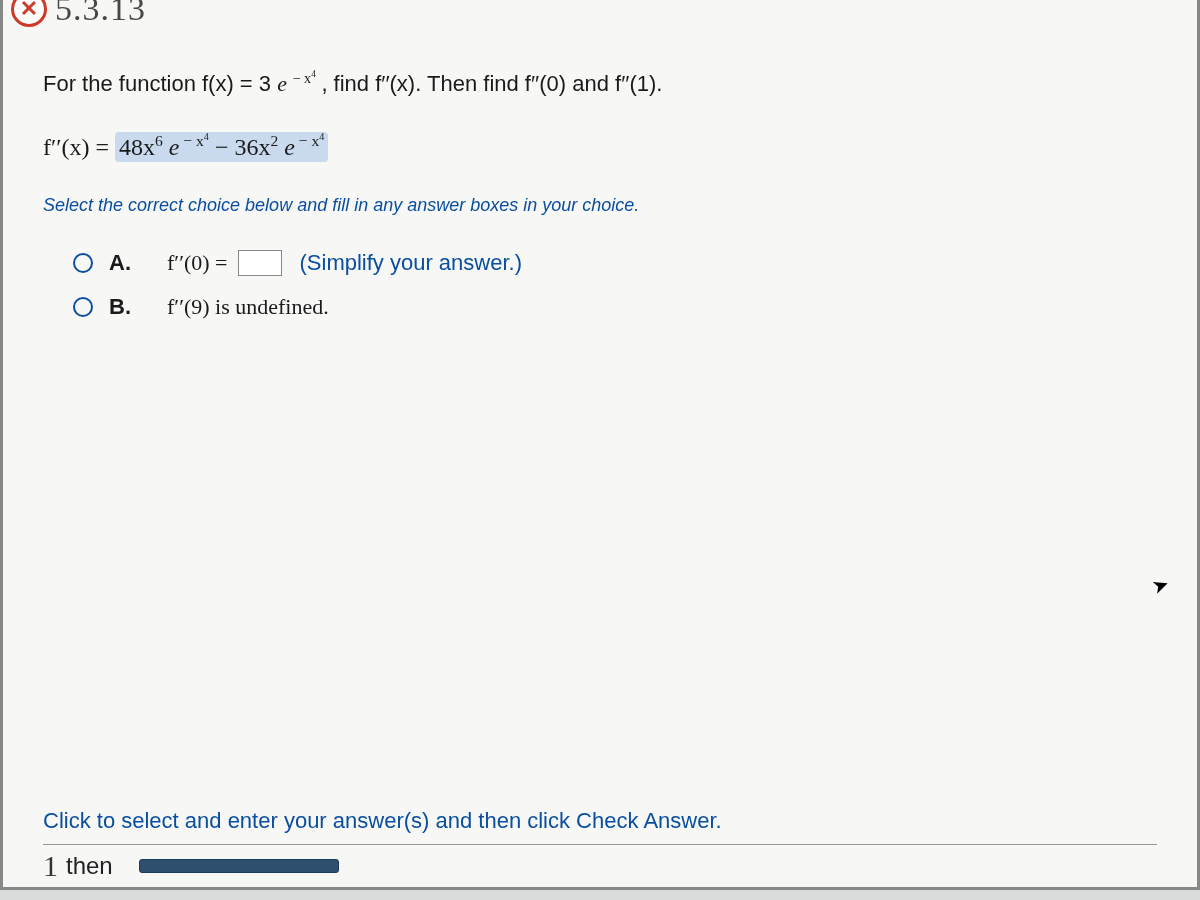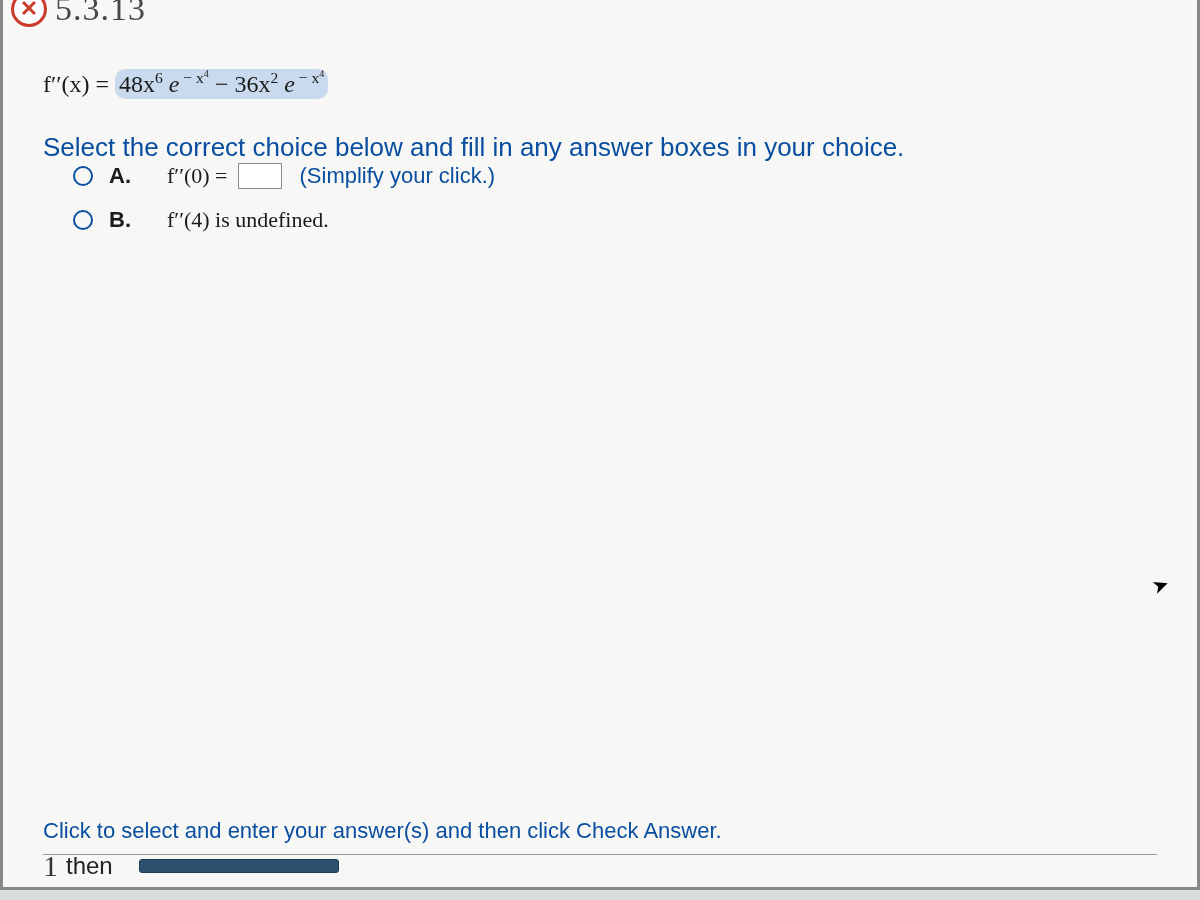--- a/index.html
+++ b/index.html
@@ -62,25 +62,27 @@
     .math { font-family: 'Times New Roman', Times, serif; }
     .deriv-line {
       font-size: 24px;
       color: #1a1a1a;
       margin-bottom: 30px;
       line-height: 1.5;
     }
     .highlight {
       background: #c9daef;
       padding: 2px 4px;
-      border-radius: 10px;
+      border-radius: 4px;
     }
     .instruction {
-      font-size: 26px;
+      font-size: 18px;
       color: #0a4ea0;
+      margin-bottom: 34px;
+      font-style: italic;
     }
     .choice-block { padding-left: 30px; }
     .choice-row {
       display: flex;
       align-items: center;
       font-size: 22px;
       margin-bottom: 18px;
       gap: 6px;
     }
     .radio {
@@ -104,21 +106,21 @@
       width: 44px;
       height: 26px;
       border: 1px solid #888;
       background: #fff;
       vertical-align: middle;
       margin: 0 4px;
     }
     .hint { color: #0a4ea0; margin-left: 8px; }
     .footer-instr {
       position: absolute;
-      bottom: 32px;
+      bottom: 42px;
       left: 40px;
       right: 40px;
       font-size: 22px;
       color: #0a4ea0;
       border-bottom: 1px solid #999;
       padding-bottom: 10px;
     }
     .parts-row {
       position: absolute;
       bottom: 4px;
@@ -158,39 +160,46 @@
 <div class="container">
 
   <div class="header-row">
     <div class="close-circle">
       <span class="close-x">✕</span>
     </div>
     <span class="section-num math">5.3.13</span>
   </div>
 
   <div class="content">
+    <div class="question-line">
+      <span>For the function f(x) = 3</span>
+      <span class="math">
+        <span style="font-style:italic">e</span>
+        <sup><span>− x</span><sup>4</sup></sup>
+      </span><span>, find f′′(x). Then find f′′(0) and f′′(1).</span>
+    </div>
 
     <div class="deriv-line math">
       <span>f′′(x) = </span><span class="highlight"><span>48x</span><sup>6</sup><span style="font-style:italic"> e</span><sup><span> − x</span><sup>4</sup></sup><span> − 36x</span><sup>2</sup><span style="font-style:italic"> e</span><sup><span> − x</span><sup>4</sup></sup></span>
     </div>
 
     <div class="instruction">Select the correct choice below and fill in any answer boxes in your choice.</div>
 
     <div class="choice-block">
       <div class="choice-row">
         <input type="radio" class="radio" name="c" style="">
         <span class="choice-letter">A.</span>
         <span class="choice-text math">f′′(0) =</span>
         <span class="answer-box"></span>
-        <span class="hint">(Simplify your click.)</span>
+        <span class="hint">(Simplify your answer.)</span>
       </div>
       <div class="choice-row">
         <input type="radio" class="radio" name="c" style="">
         <span class="choice-letter">B.</span>
-        <span class="choice-text math">f′′(4) is undefined.</span>
+        <span class="choice-text math">f′′(9) is undefined.</span>
       </div>
     </div>
   </div>
 
   <div class="footer-instr">Click to select and enter your answer(s) and then click Check Answer.</div>
   <div class="parts-row">
     <span class="parts-num">1</span>
     <span>then</span>
     <div class="bar-holder"></div>
   </div>

